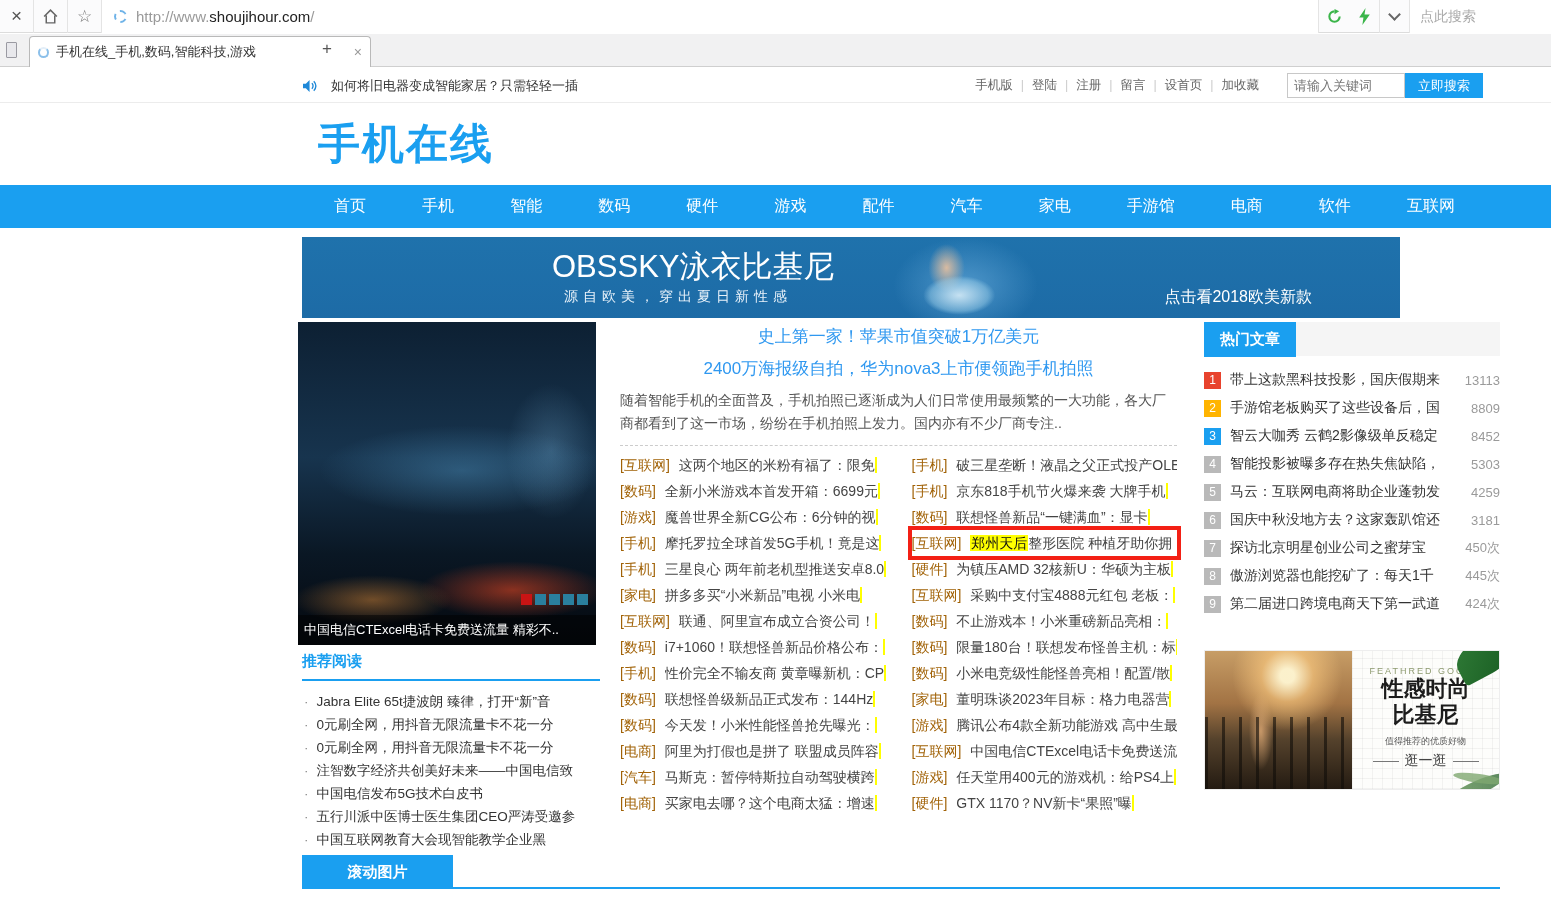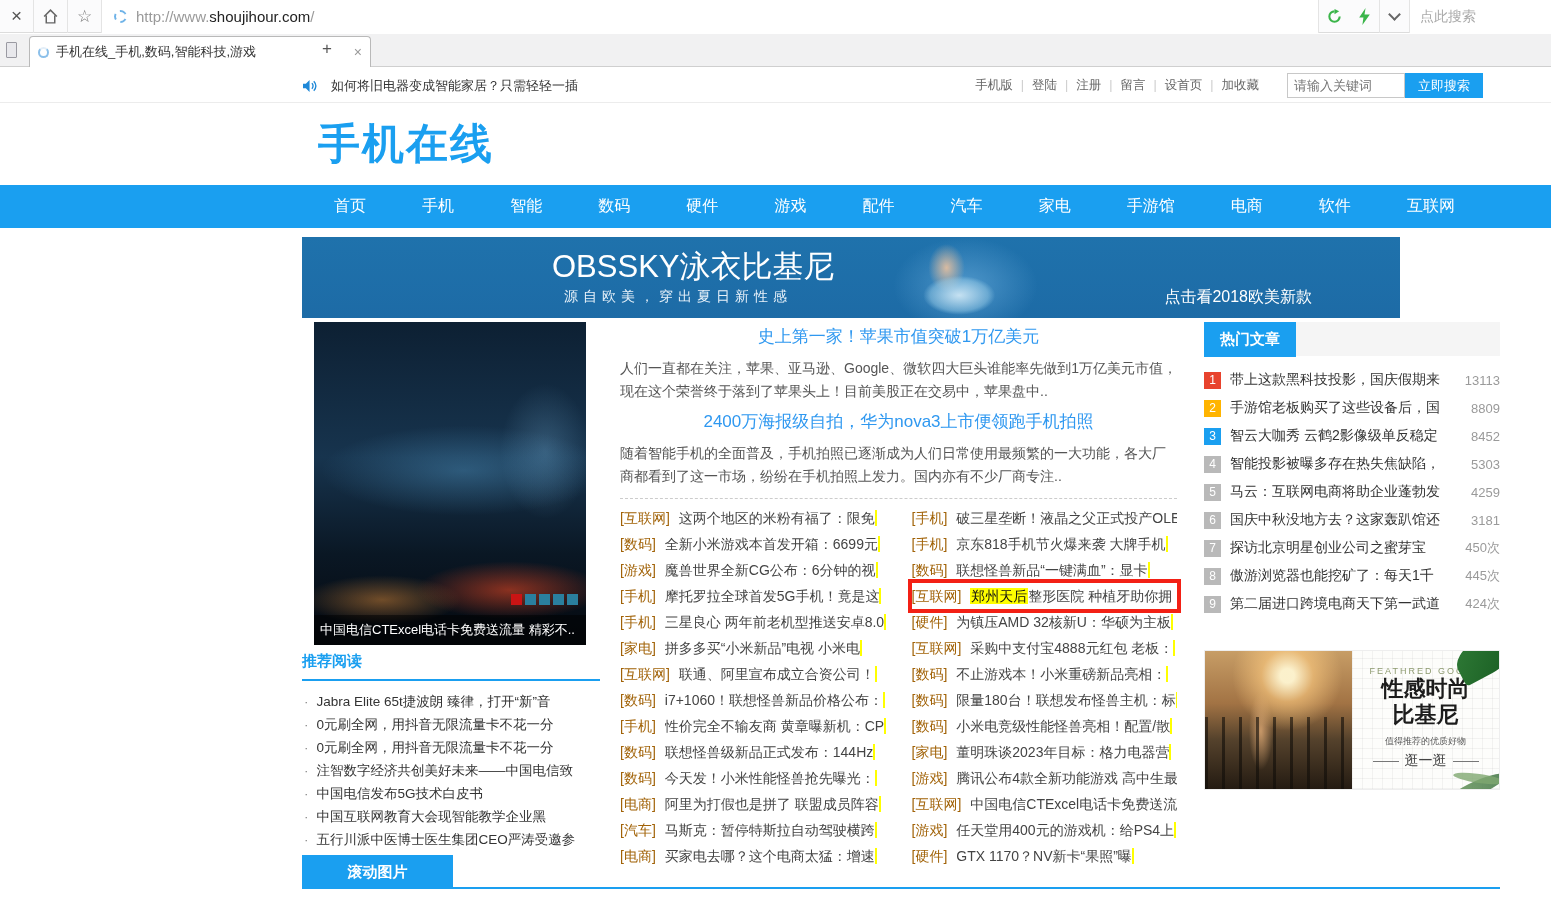--- a/index.html
+++ b/index.html
@@ -65,21 +65,21 @@
   .banner-art { position:absolute; left:548px; top:0; width:210px; height:81px;
     background:
       radial-gradient(ellipse 48px 26px at 52% 72%, rgba(220,240,250,.85), rgba(160,210,235,.45) 60%, transparent 75%),
       radial-gradient(ellipse 26px 34px at 46% 38%, rgba(225,190,160,.95), transparent 70%),
       radial-gradient(ellipse 90px 60px at 55% 60%, rgba(90,160,210,.8), transparent 80%); }
   .banner-title { position:absolute; left:250px; top:9px; color:#fff; font-size:31px; font-weight:500; }
   .banner-sub { position:absolute; left:262px; top:51px; color:#e8f2fa; font-size:14px; letter-spacing:5px; }
   .banner-cta { position:absolute; right:88px; top:50px; color:#fff; font-size:16px; }
 
   
-  .photo { position:absolute; left:314px; top:322px; width:272px; height:323px; overflow:hidden; cursor:pointer;
+  .photo { position:absolute; left:298px; top:322px; width:298px; height:323px; overflow:hidden; cursor:pointer;
     background:
       radial-gradient(ellipse 130px 40px at 72% 83%, rgba(225,70,35,.6), transparent 72%),
       radial-gradient(ellipse 110px 34px at 25% 86%, rgba(240,150,60,.45), transparent 72%),
       radial-gradient(ellipse 190px 60px at 55% 46%, rgba(95,175,225,.33), transparent 75%),
       radial-gradient(ellipse 60px 90px at 85% 40%, rgba(140,200,240,.25), transparent 75%),
       linear-gradient(180deg,#0d2033 0%,#17344e 42%,#0a1724 72%,#05090f 100%); }
   .photo-caption { position:absolute; left:0; right:0; bottom:0; height:30px; line-height:30px;
     background:rgba(0,0,0,.5); color:#fff; font-size:13px; padding-left:6px; white-space:nowrap; overflow:hidden; }
   .dots { position:absolute; right:8px; bottom:40px; display:flex; gap:3px; }
   .dot { width:11px; height:11px; background:#2a7f9e; display:inline-block; cursor:pointer; }
@@ -258,30 +258,29 @@
   </div>
 
   <div class="rec-title">推荐阅读</div>
   <ul class="rec-list">
 
   <li>Jabra Elite 65t捷波朗 臻律，打开“新”音</li>
       <li>0元刷全网，用抖音无限流量卡不花一分</li>
       <li>0元刷全网，用抖音无限流量卡不花一分</li>
       <li>注智数字经济共创美好未来——中国电信致</li>
       <li>中国电信发布5G技术白皮书</li>
+      <li>五行川派中医博士医生集团CEO严涛受邀参</li>
       <li>中国互联网教育大会现智能教学企业黑</li>
-      <li>五行川派中医博士医生集团CEO严涛受邀参</li>
     </ul>
 
   <div class="mid">
     <div>
 
         <div class="feature">
           <div class="f-title">史上第一家！苹果市值突破1万亿美元</div>
-          <p class="f-excerpt">人们一直都在关注，苹果、亚马逊、Google、微软四大巨头谁能率先做到1万亿美元市值，现在这个荣誉终于落到了苹果头上！目前美股正在交易中，苹果盘中..</p>
         </div>
 
         <div class="feature">
           <div class="f-title">2400万海报级自拍，华为nova3上市便领跑手机拍照</div>
           <p class="f-excerpt">随着智能手机的全面普及，手机拍照已逐渐成为人们日常使用最频繁的一大功能，各大厂商都看到了这一市场，纷纷在手机拍照上发力。国内亦有不少厂商专注..</p>
         </div>
       </div>
     <hr class="mid-divider">
     <div class="news-wrap">
       <ul class="news-col">

